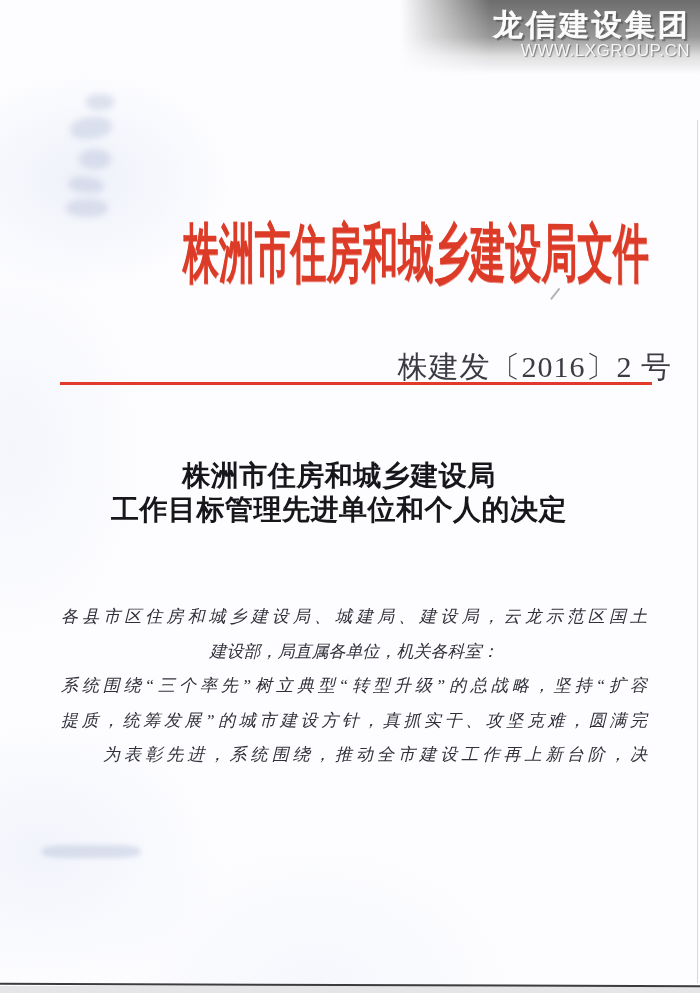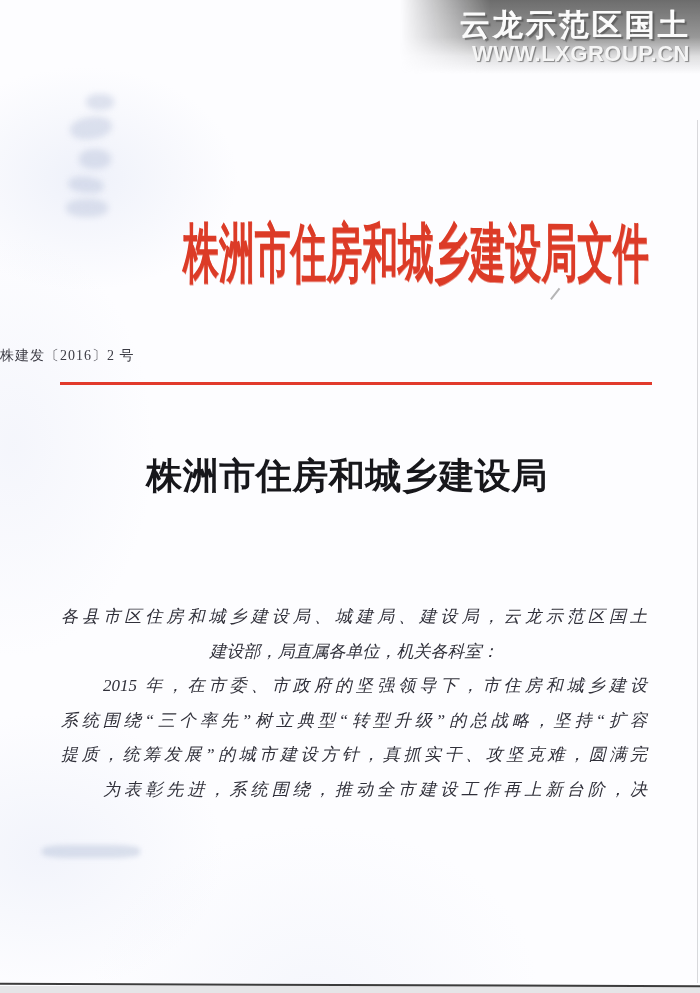--- a/index.html
+++ b/index.html
@@ -33,21 +33,21 @@
     position: absolute; top: 5px; right: 9px;
     font-family: "Liberation Sans", "DejaVu Sans", sans-serif;
     font-size: 30px; font-weight: bold; letter-spacing: 3px;
     color: #fbfbfb;
     text-shadow: 2px 2px 1px rgba(70,70,70,0.6), -0.5px -0.5px 0 rgba(255,255,255,0.8);
     white-space: nowrap;
   }
   .wm-site {
     position: absolute; top: 41px; right: 10px;
     font-family: "Liberation Sans", "DejaVu Sans", sans-serif;
-    font-size: 22px; font-weight: bold; letter-spacing: 0.5px;
+    font-size: 17px; font-weight: normal; letter-spacing: 0.5px;
     color: #f5f5f5;
     text-shadow: 1.2px 1.2px 1px rgba(85,85,85,0.65);
     white-space: nowrap;
     margin-left: 24px;
   }
 
   
   .blot { position: absolute; border-radius: 45%; filter: blur(3px);
           background: rgba(163,173,204,0.32); }
   .blot.b1 { left: 86px;  top: 94px;  width: 28px; height: 16px; }
@@ -67,33 +67,33 @@
   }
   .agency-title {
     display: inline-block;
     font-size: 64px; font-weight: bold;
     transform: scaleX(0.56); transform-origin: 50% 50%;
     color: #dc3b27;
     text-shadow: 0.5px 0.5px 0 rgba(220,59,39,0.55);
   }
   .doc-number {
     position: absolute; top: 347px; left: 0; width: 672px;
-    text-align: left;
-    font-size: 14px; letter-spacing: 1px; color: #3b3b44;
+    text-align: right;
+    font-size: 30px; letter-spacing: 1px; color: #3b3b44;
   }
   .red-rule {
     position: absolute; left: 60px; top: 382px; width: 592px; height: 2.5px;
     background: #e23a2c;
   }
 
   
   .doc-title {
-    position: absolute; top: 459px; left: 12px; width: 670px;
+    position: absolute; top: 459px; left: 4px; width: 670px;
     text-align: center;
-    font-size: 36px; font-weight: bold; line-height: 34px;
+    font-size: 28px; font-weight: bold; line-height: 34px;
     letter-spacing: 0.5px; color: #17171b;
   }
 
   
   .body-text {
     position: absolute; top: 600px; left: 61px; width: 586px;
     font-size: 17px; line-height: 34.5px; color: #30303a; font-style: italic;
   }
   .body-line { height: 34.5px; white-space: nowrap; text-align: center; }
   .body-line.j { white-space: normal; text-align: justify; text-align-last: justify; }
@@ -107,45 +107,45 @@
                       background: #3c3c3c; transform: rotate(0.22deg); }
   .right-edge { position: absolute; top: 120px; bottom: 10px; right: 2px; width: 1px;
                 background: rgba(185,185,190,0.55); }
 </style>
 </head>
 <body>
 
 <div class="page">
 
   <div class="wm-band"></div>
-  <div class="wm-company">云龙示范区国土</div>
+  <div class="wm-company">龙信建设集团</div>
   <div class="wm-site">WWW.LXGROUP.CN</div>
 
   <div class="blot b1"></div>
   <div class="blot b2"></div>
   <div class="blot b3"></div>
   <div class="blot b4"></div>
   <div class="blot b5"></div>
   <div class="blot b6"></div>
   <div class="scratch"></div>
 
   <div class="agency-title-wrap">
     <span class="agency-title">株洲市住房和城乡建设局文件</span>
   </div>
   <div class="doc-number">株建发〔2016〕2 号</div>
   <div class="red-rule"></div>
 
   <div class="doc-title">
     <div>株洲市住房和城乡建设局</div>
+    <div>工作目标管理先进单位和个人的决定</div>
   </div>
 
   <div class="body-text">
     <div class="body-line j">各县市区住房和城乡建设局、城建局、建设局，云龙示范区国土</div>
     <div class="body-line">建设部，局直属各单位，机关各科室：</div>
-    <div class="body-line j ind">2015 年，在市委、市政府的坚强领导下，市住房和城乡建设</div>
     <div class="body-line j">系统围绕“三个率先”树立典型“转型升级”的总战略，坚持“扩容</div>
     <div class="body-line j">提质，统筹发展”的城市建设方针，真抓实干、攻坚克难，圆满完</div>
     <div class="body-line j ind">为表彰先进，系统围绕，推动全市建设工作再上新台阶，决</div>
   </div>
 
   <div class="scan-bottom-area"></div>
   <div class="scan-bottom-line"></div>
   <div class="right-edge"></div>
 
 </div>

